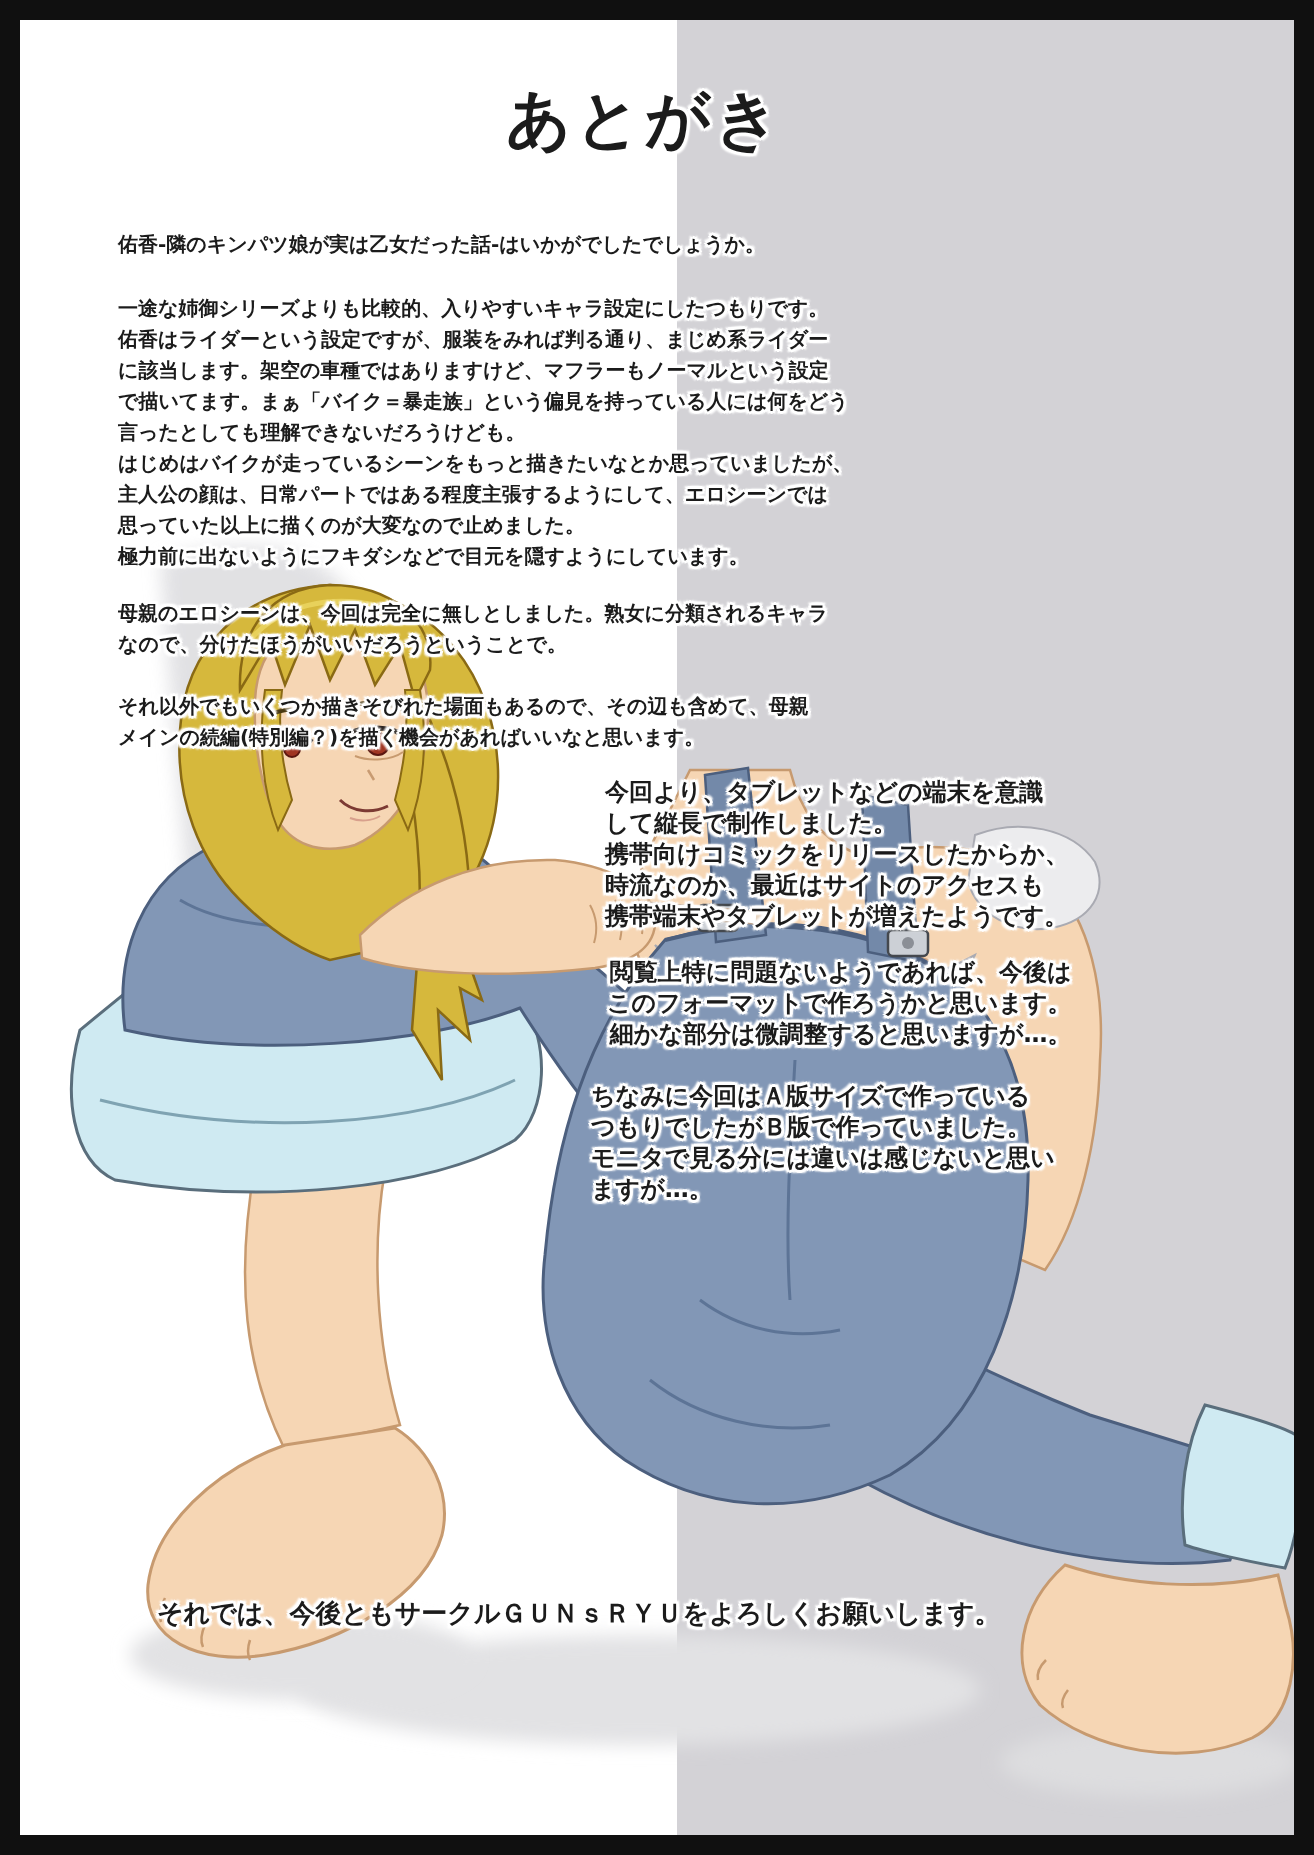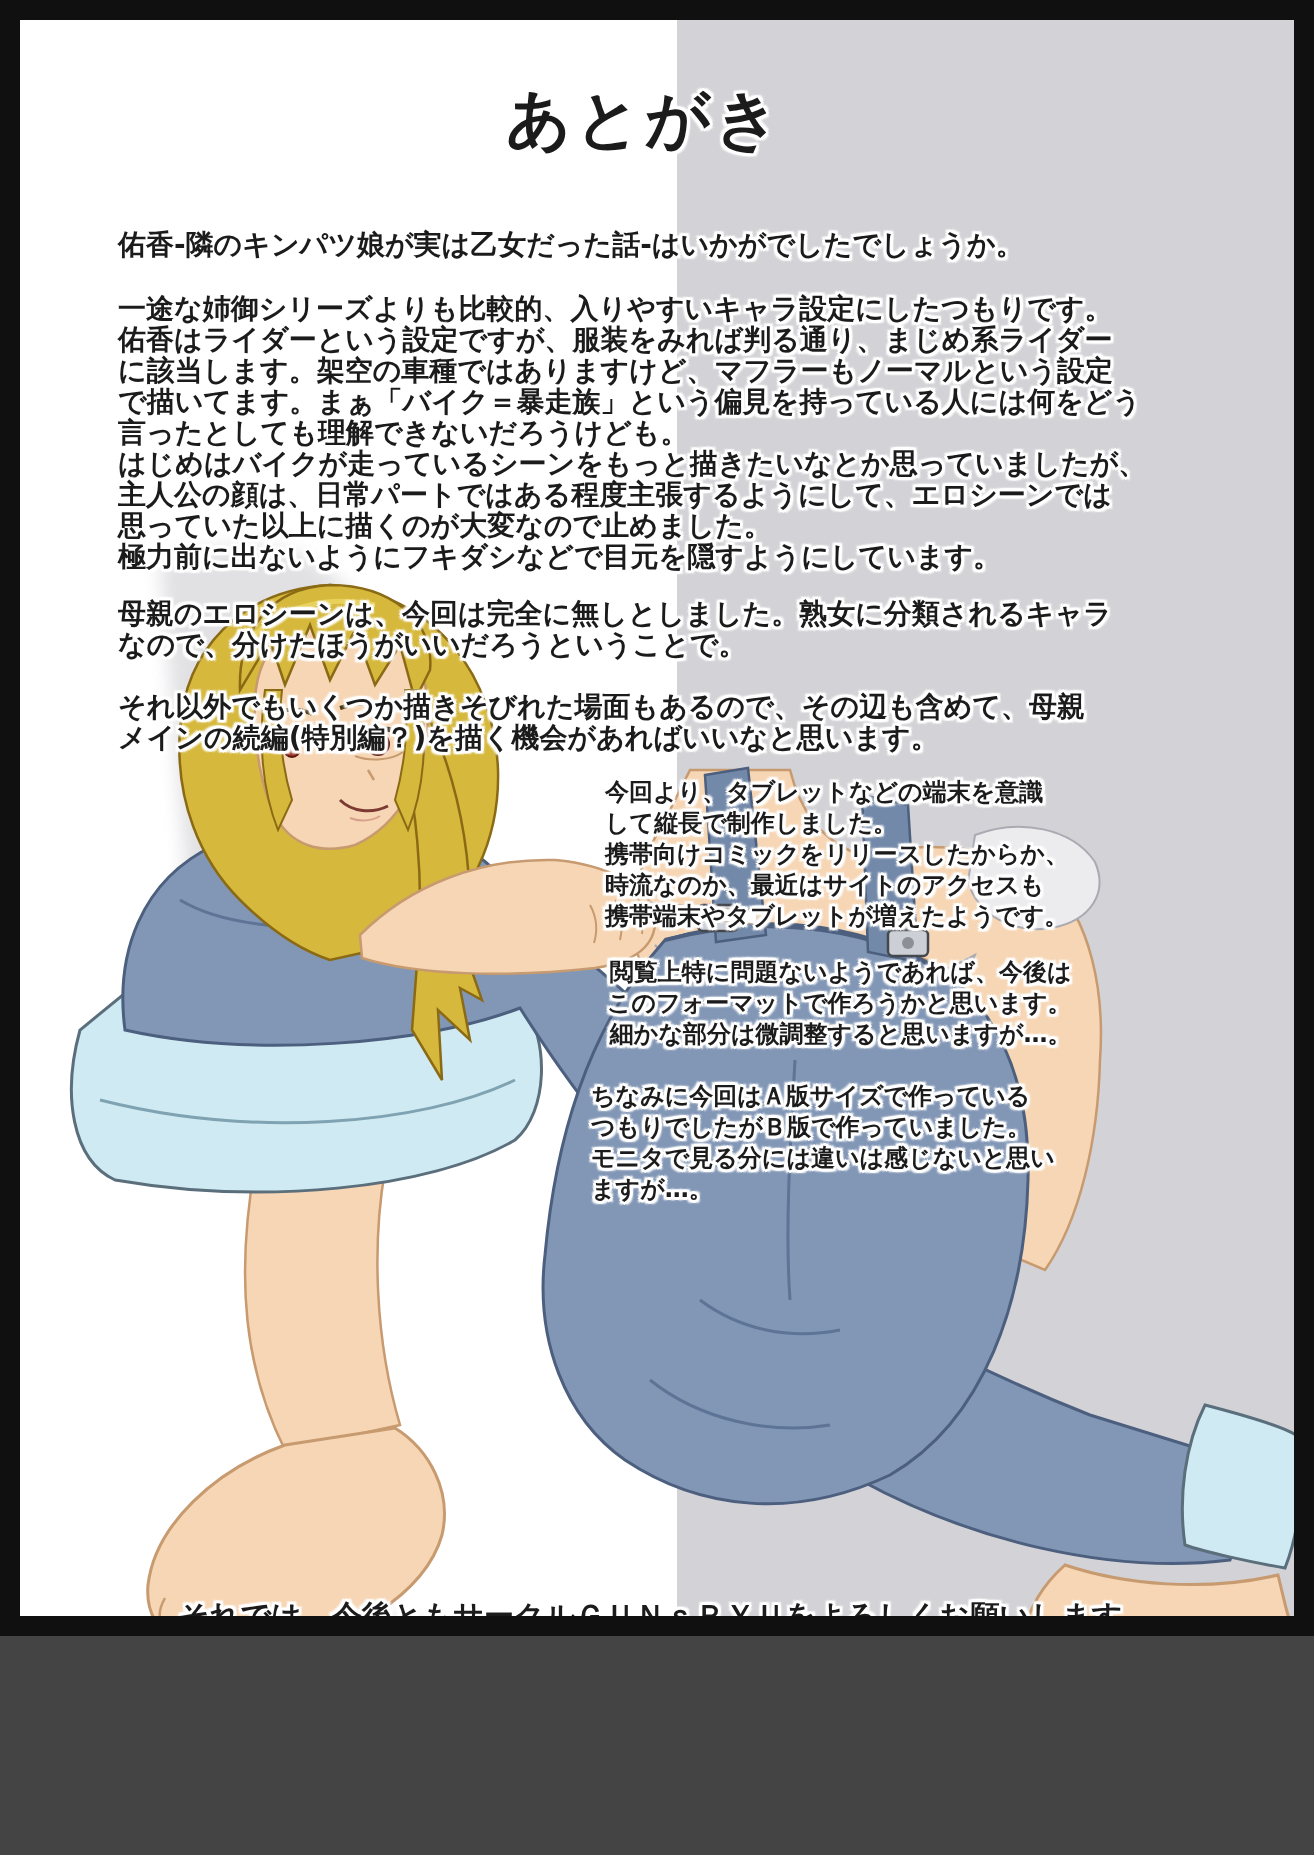--- a/index.html
+++ b/index.html
@@ -1,32 +1,32 @@
 <!DOCTYPE html>
 <html><head>
 <meta charset="utf-8">
 <style>
   html,body{margin:0;padding:0;background:#444;}
   .page{
-    position:relative;width:1314px;height:1636px;background:#ffffff;
+    position:relative;width:1314px;height:1855px;background:#ffffff;
     overflow:hidden;font-family:"DejaVu Sans",sans-serif;
   }
   .gray-col{position:absolute;left:677px;top:20px;width:617px;height:1815px;background:#d3d2d6;z-index:1;}
   .illo{position:absolute;left:0;top:0;z-index:2;}
   .frame{position:absolute;inset:0;border:20px solid #101010;z-index:40;pointer-events:none;}
   .txt{
     position:absolute;z-index:10;color:#1b1b1b;font-weight:700;white-space:nowrap;
     text-shadow:
       -3px 0 0 #fff,3px 0 0 #fff,0 -3px 0 #fff,0 3px 0 #fff,
       -2px -2px 0 #fff,2px -2px 0 #fff,-2px 2px 0 #fff,2px 2px 0 #fff,
       -3px -3px 2px #fff,3px 3px 2px #fff,-3px 3px 2px #fff,3px -3px 2px #fff;
   }
-  .body-txt{font-size:28px;line-height:31px;letter-spacing:0px;}
+  .body-txt{font-size:20px;line-height:31px;letter-spacing:0px;}
   .right-txt{font-size:24px;line-height:31px;}
-  .closing-txt{font-size:30px;margin-left:22px;}
+  .closing-txt{font-size:26px;}
   .title{
     font-family:"DejaVu Serif",serif;font-size:64px;font-weight:700;letter-spacing:4px;
   }
 </style>
 </head>
 <body>
 
 <div class="page">
 
   <div class="gray-col"></div>

